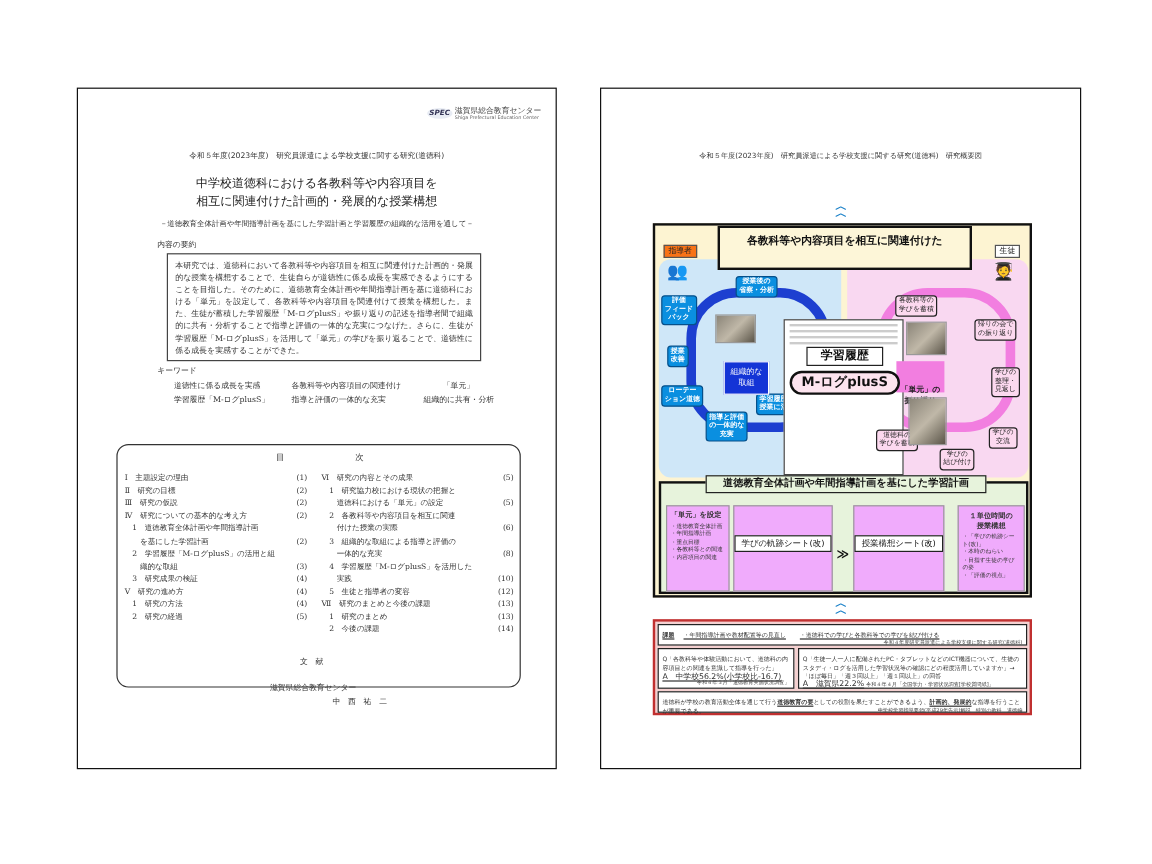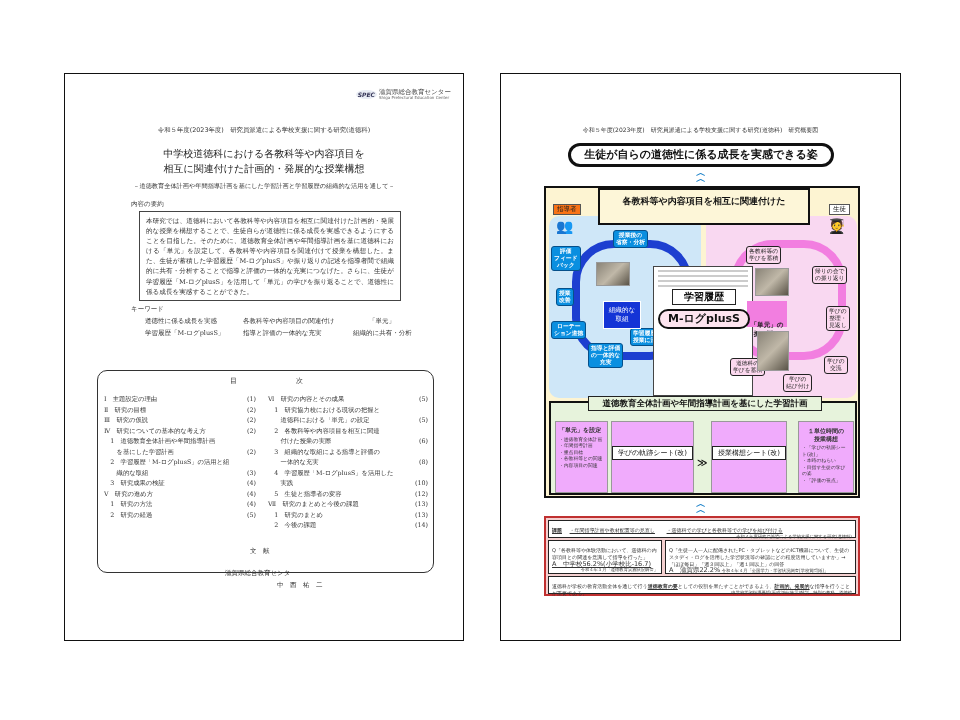--- a/index.html
+++ b/index.html
@@ -187,21 +187,20 @@
         </div>
     </div>
     <div class="toc-end">文　献</div>
   </div>
   <div class="aff" style="left:160px;top:495px">滋賀県総合教育センター</div>
   <div class="aff" style="left:212px;top:507px">中　西　祐　二</div>
 </div>
 
 <div class="page" id="right">
   <div class="r-sub">令和５年度(2023年度)　研究員派遣による学校支援に関する研究(道徳科)　研究概要図</div>
-  <div class="goal">生徒が自らの道徳性に係る成長を実感できる姿</div>
   <div class="chev" style="left:190px;top:96px">︿<br>︿</div>
 
   <div class="diag">
     <div class="zone-l"></div>
     <div class="zone-r"></div>
     <div class="diag-title">
       <div>各教科等や内容項目を相互に関連付けた</div>
     </div>
     <div class="tag" style="left:7px;top:16px">指導者</div>
     <div class="tag" style="left:283px;top:16px;background:#fff">生徒</div>

